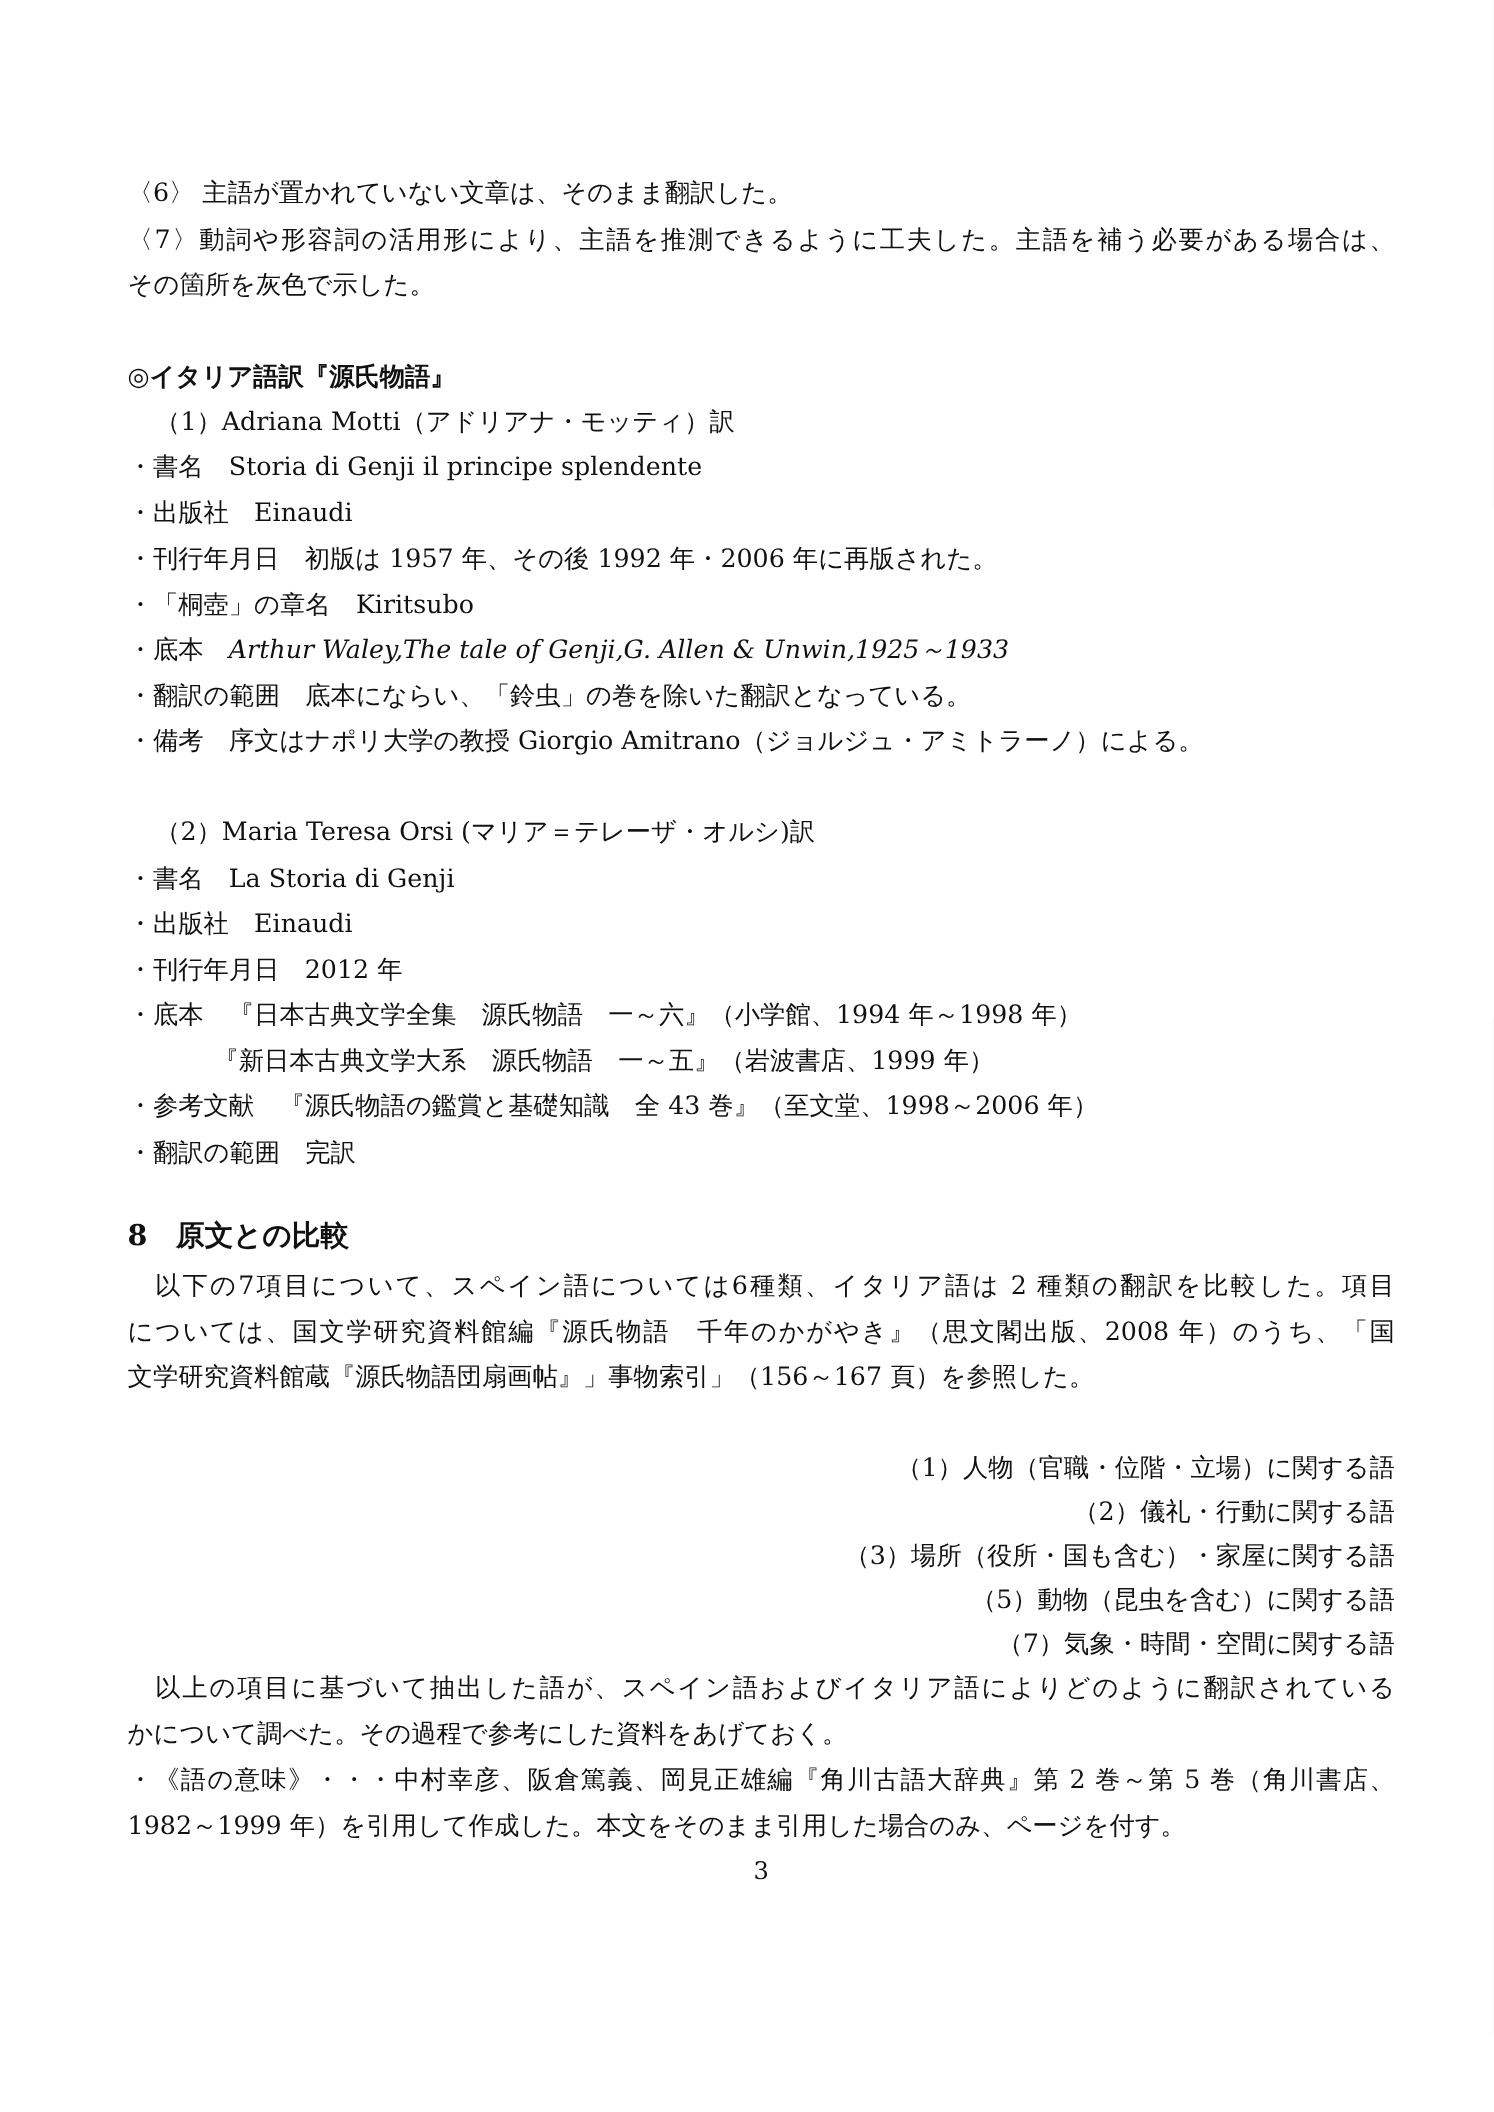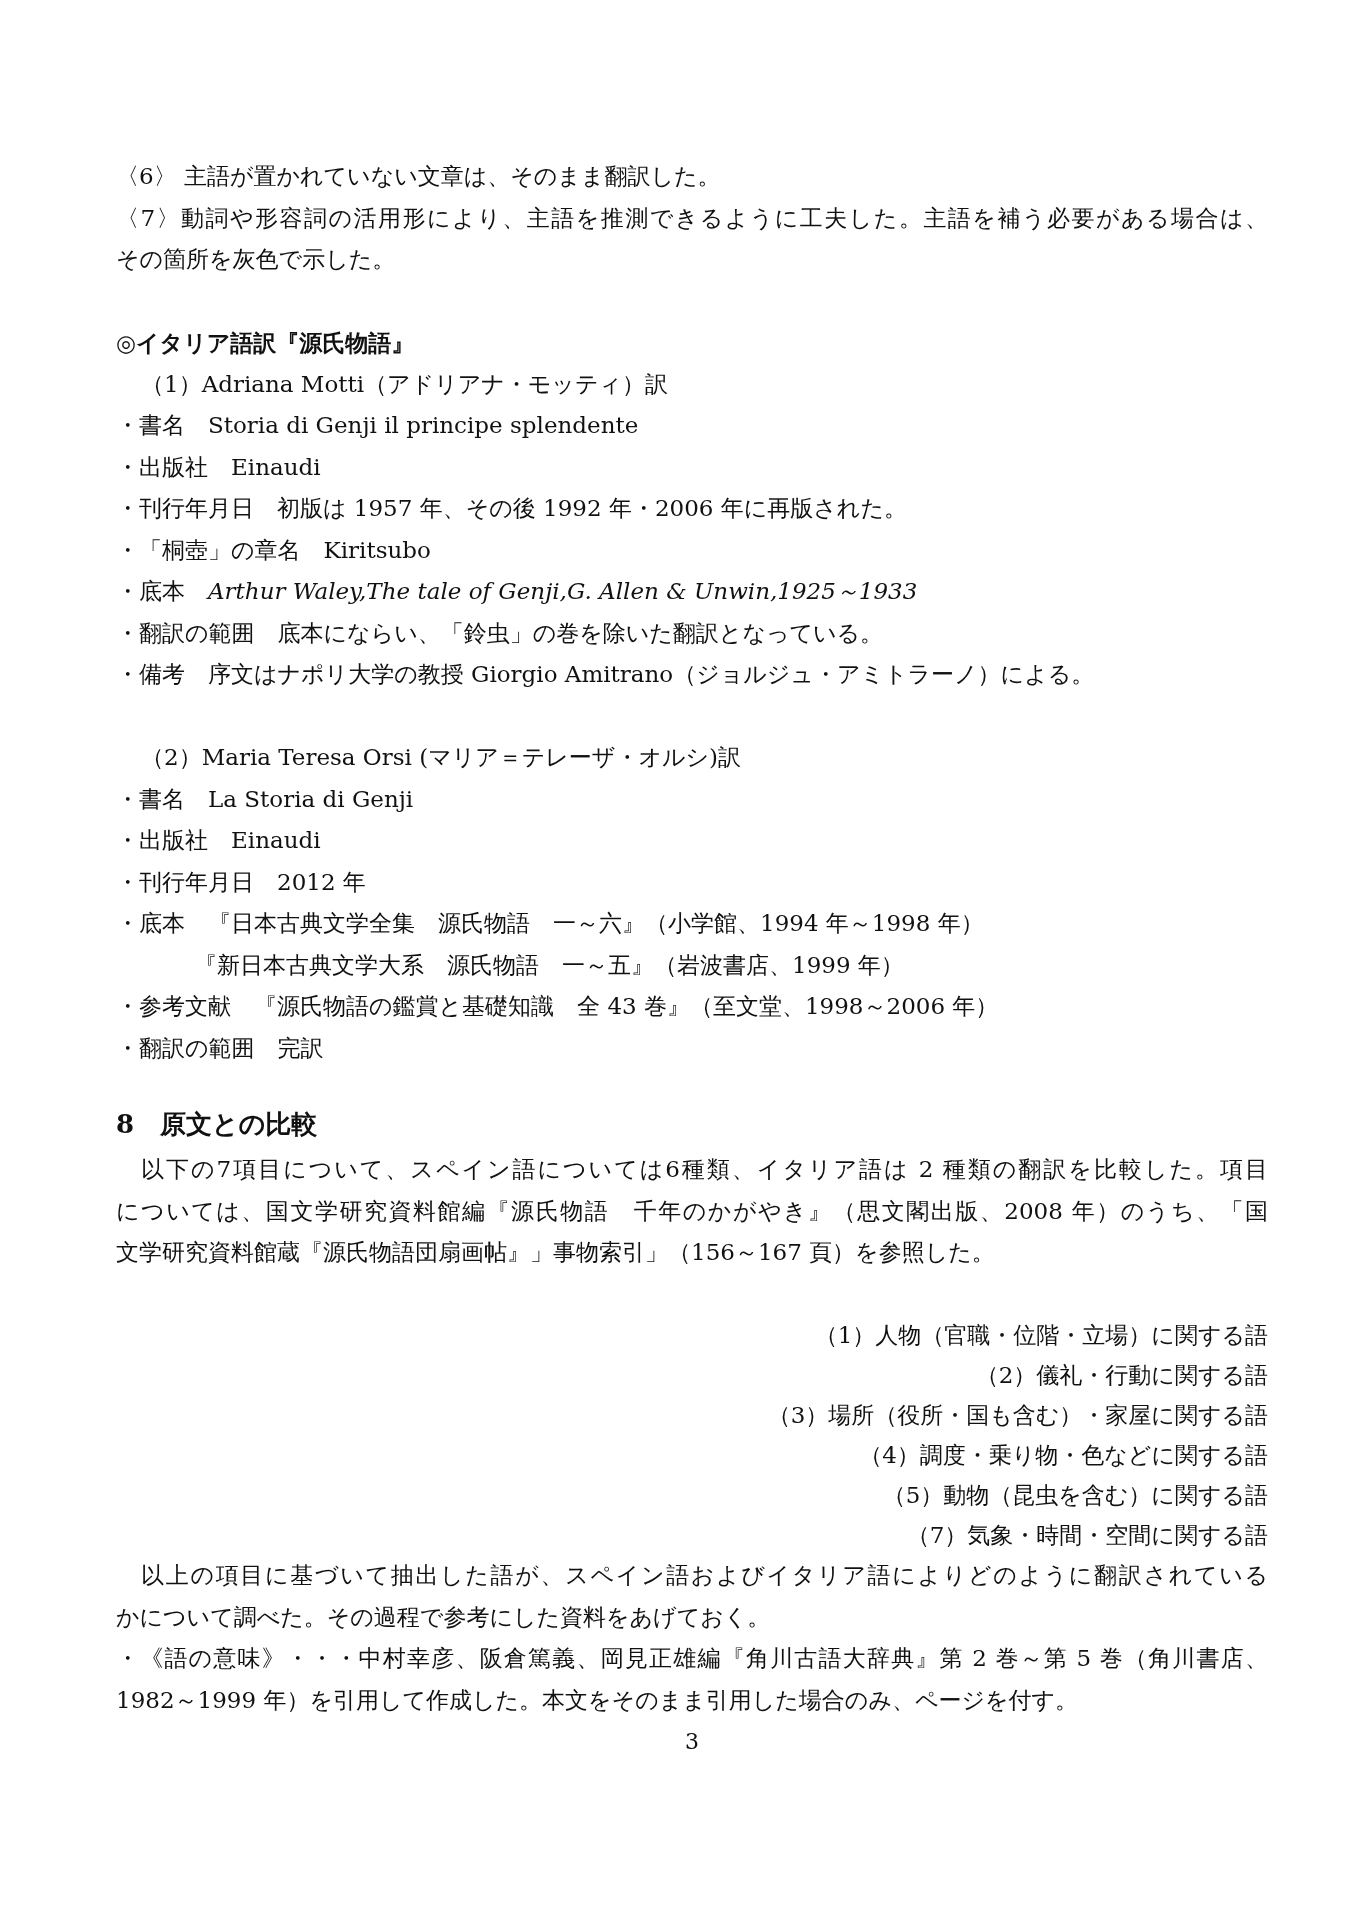--- a/index.html
+++ b/index.html
@@ -94,21 +94,20 @@
 
     <div class="line fj ind">以下の7項目について、スペイン語については6種類、イタリア語は 2 種類の翻訳を比較した。項目</div>
     <div class="line fj">については、国文学研究資料館編『源氏物語　千年のかがやき』（思文閣出版、2008 年）のうち、「国</div>
     <div class="line">文学研究資料館蔵『源氏物語団扇画帖』」事物索引」（156～167 頁）を参照した。</div>
 
     <div class="gap"></div>
 
     <div class="cat line ind">（1）人物（官職・位階・立場）に関する語</div>
     <div class="cat line ind">（2）儀礼・行動に関する語</div>
     <div class="cat line ind">（3）場所（役所・国も含む）・家屋に関する語</div>
-    <div class="cat line ind">（4）調度・乗り物・色などに関する語</div>
     <div class="cat line ind">（5）動物（昆虫を含む）に関する語</div>
     <div class="cat line ind">（7）気象・時間・空間に関する語</div>
 
     <div class="line fj ind">以上の項目に基づいて抽出した語が、スペイン語およびイタリア語によりどのように翻訳されている</div>
     <div class="line">かについて調べた。その過程で参考にした資料をあげておく。</div>
 
     <div class="line fj">・《語の意味》・・・中村幸彦、阪倉篤義、岡見正雄編『角川古語大辞典』第 2 巻～第 5 巻（角川書店、</div>
     <div class="line">1982～1999 年）を引用して作成した。本文をそのまま引用した場合のみ、ページを付す。</div>
 
     <div class="pagenum">3</div>

